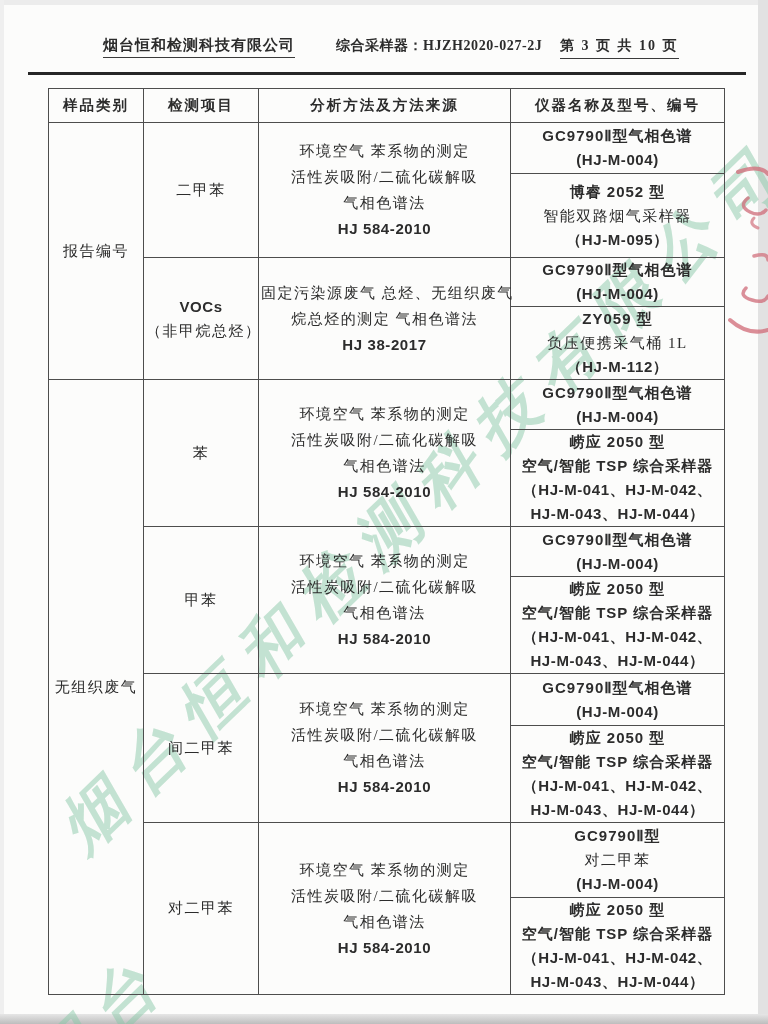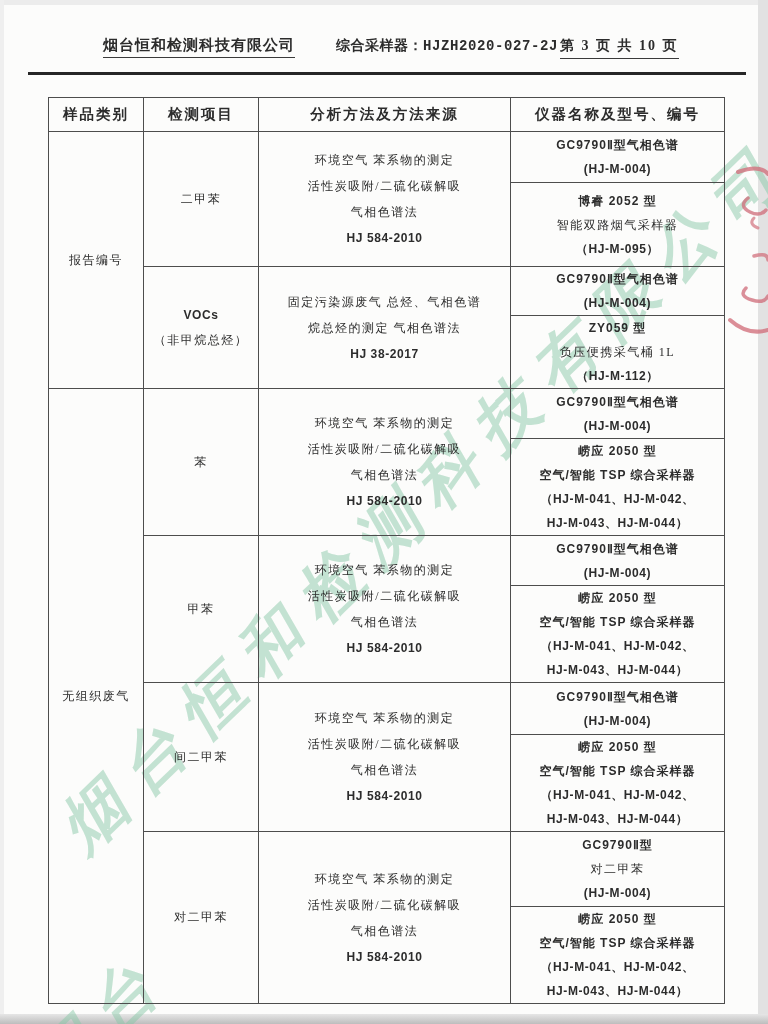--- a/index.html
+++ b/index.html
@@ -13,33 +13,33 @@
   .edge-top{position:absolute;left:0;top:0;width:768px;height:5px;background:#ececec;}
   .edge-right{position:absolute;right:0;top:0;width:10px;height:1024px;background:#e2e2e2;}
   .edge-bottom{position:absolute;left:0;bottom:0;width:768px;height:10px;
     background:linear-gradient(#e6e6e6,#bdbdbd);}
   .edge-left{position:absolute;left:0;top:0;width:4px;height:1024px;background:#efefef;}
 
   
   .hdr-company{position:absolute;left:103px;top:36px;font-size:15px;font-weight:700;
     letter-spacing:1px;border-bottom:1.5px solid #3a3a3a;padding-bottom:2px;}
   .hdr-report{position:absolute;left:336px;top:37px;font-size:14px;font-weight:700;letter-spacing:.5px;}
-  .hdr-report .code{font-family:Liberation Mono, monospace;text-align:center;}
+  .hdr-report .code{font-family:Liberation Serif, serif;text-align:center;}
   .hdr-page{position:absolute;left:560px;top:37px;font-size:14px;font-weight:700;
     letter-spacing:2px;border-bottom:1.5px solid #3a3a3a;padding-bottom:3px;}
   .hdr-rule{position:absolute;left:28px;top:72px;width:718px;height:3px;background:#262626;}
 
   
   table.main{
-    position:absolute;left:48px;top:97px;width:676px;
+    position:absolute;left:48px;top:88px;width:676px;
     border-collapse:collapse;table-layout:fixed;
   }
   table.main td,table.main th{
     border:1.4px solid #4d4d4d;padding:0 2px;text-align:center;vertical-align:middle;
-    font-size:12px;font-weight:500;letter-spacing:1.5px;line-height:25px;
+    font-size:15px;font-weight:500;letter-spacing:1.5px;line-height:25px;
   }
   table.main th{height:33px;font-size:14.5px;font-weight:600;letter-spacing:2px;}
   .ln{white-space:nowrap;}
   .code{font-family:"Liberation Sans",sans-serif;font-weight:700;letter-spacing:.6px;}
   .mix{font-family:"Liberation Sans",sans-serif;font-weight:600;letter-spacing:1px;}
   td.instr .ln{line-height:24px;}
   td.method .ln{line-height:26px;}
 
   
   .wm{
@@ -117,21 +117,21 @@
         <div class="ln">智能双路烟气采样器</div>
         <div class="ln code">（HJ-M-095）</div>
       </td>
     </tr>
     <tr style="height:48px">
       <td rowspan="2">
         <div class="ln code">VOCs</div>
         <div class="ln">（非甲烷总烃）</div>
       </td>
       <td rowspan="2" class="method">
-        <div class="ln">固定污染源废气 总烃、气相色谱</div>
+        <div class="ln">固定污染源废气 总烃、无组织废气</div>
         <div class="ln">烷总烃的测定 气相色谱法</div>
         <div class="ln code">HJ 38-2017</div>
       </td>
       <td class="instr">
         <div class="ln mix">GC9790Ⅱ型气相色谱</div>
         <div class="ln code">(HJ-M-004)</div>
       </td>
     </tr>
     <tr style="height:68px">
       <td class="instr">

